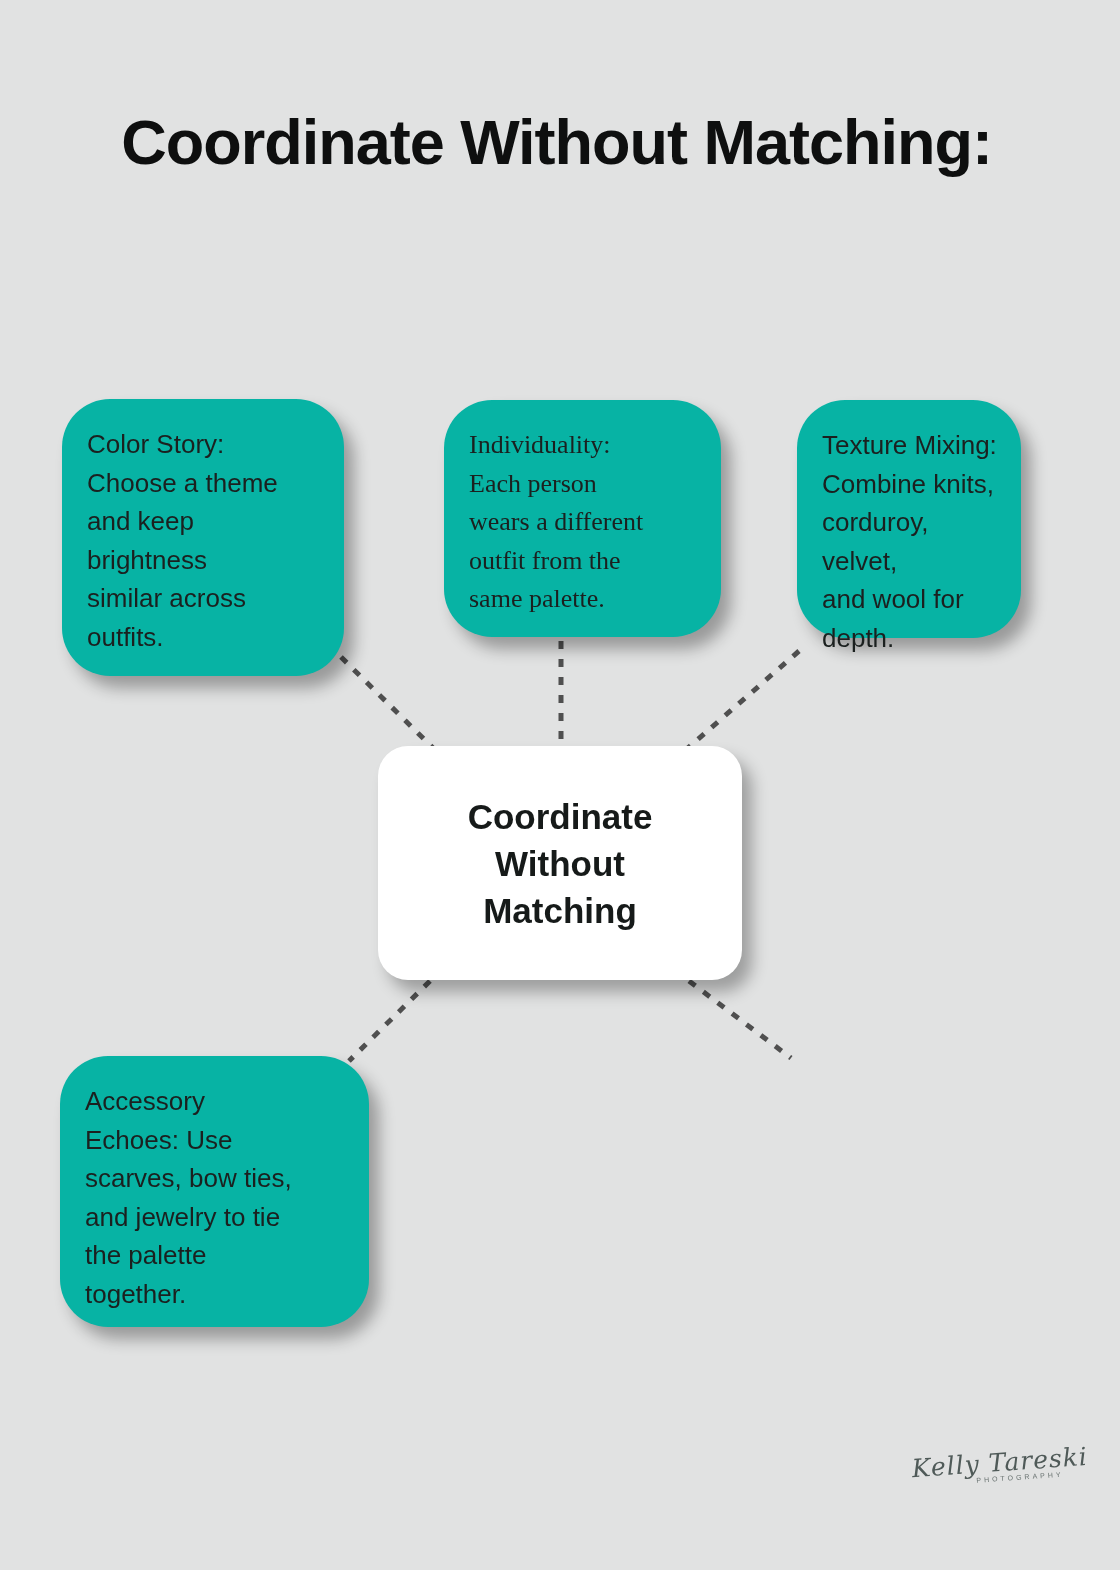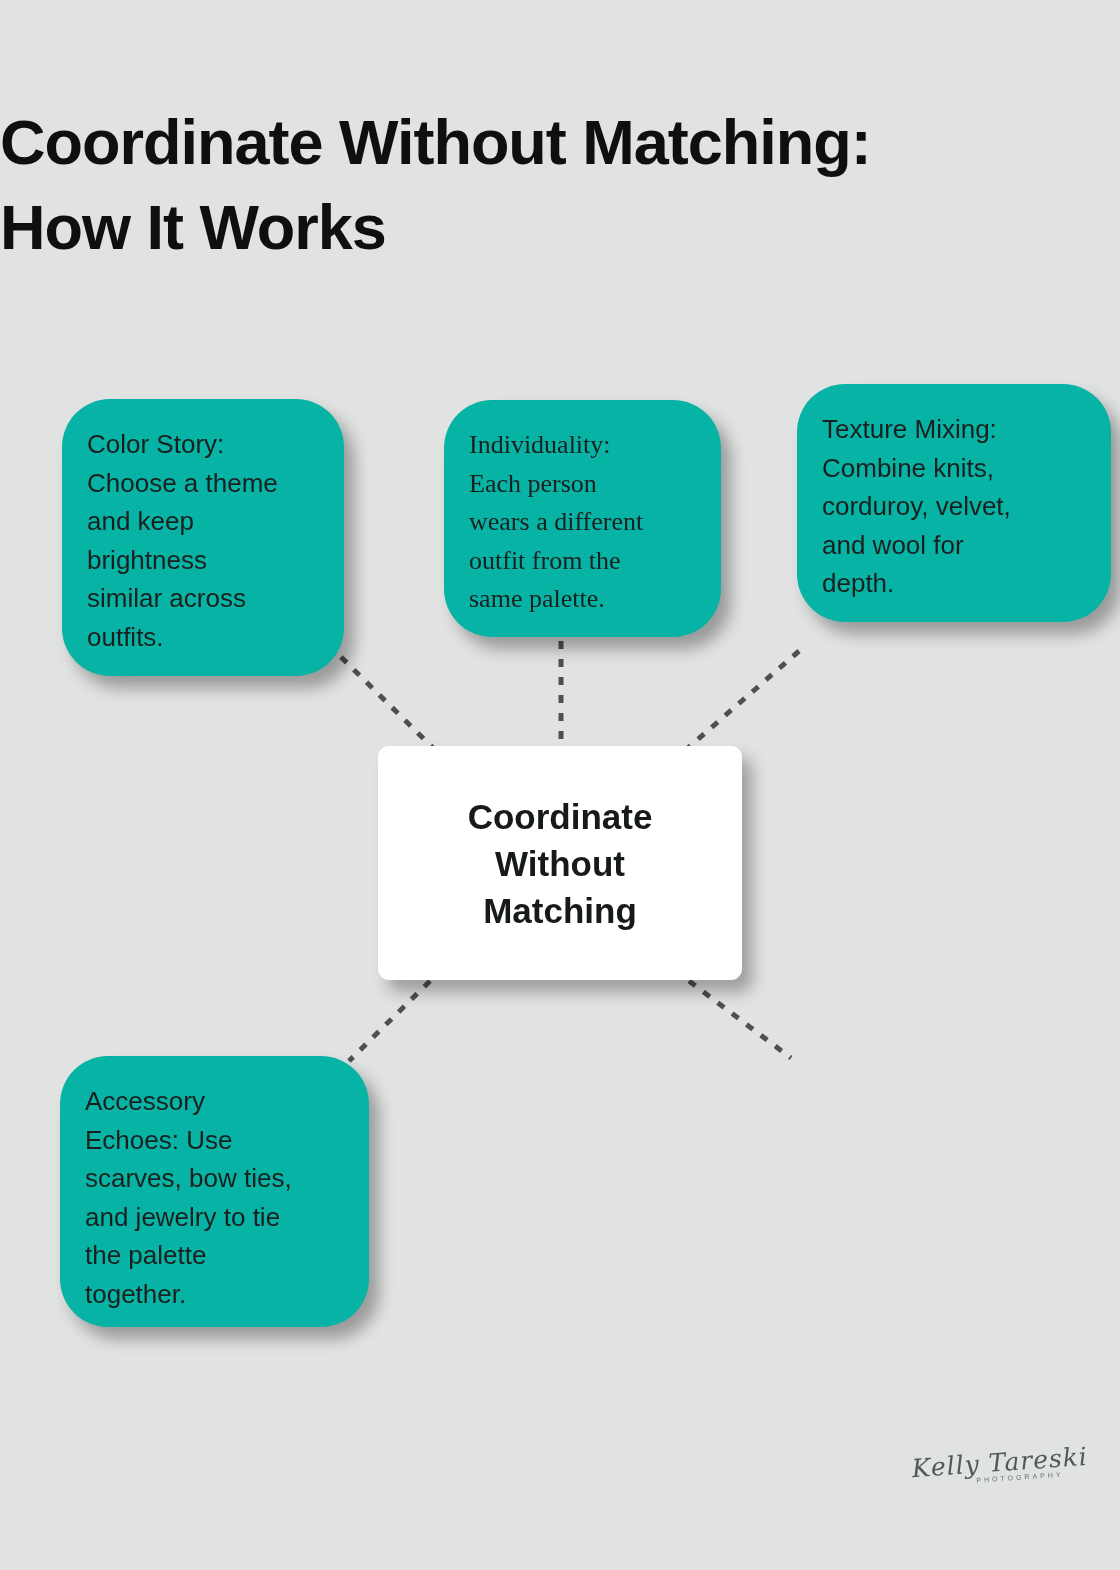--- a/index.html
+++ b/index.html
@@ -22,21 +22,21 @@
     height:1570px;
     margin:0 auto;
     background:var(--background);
     overflow:hidden;
   }
   .page-title{
     position:absolute;
     top:100px;
     left:0;
     width:992px;
-    text-align:left;
+    text-align:right;
     font-size:63px;
     font-weight:700;
     letter-spacing:-1px;
     line-height:85px;
     color:var(--title);
   }
   .page-title span{display:block;}
   .connector-layer{
     position:absolute;
     left:0;top:0;
@@ -56,29 +56,29 @@
     box-shadow:10px 12px 16px rgba(0,0,0,0.32);
     color:var(--text);
     font-size:26px;
     line-height:38.5px;
     white-space:pre-line;
     padding:26px 20px 0 25px;
     box-sizing:border-box;
   }
   .node-1{left:62px;  top:399px;  width:282px; height:277px;}
   .node-2{left:444px; top:400px;  width:277px; height:237px;font-family:Liberation Serif, serif;}
-  .node-3{left:797px; top:384px;  width:314px; height:238px;}
+  .node-3{left:797px; top:400px;  width:224px; height:238px;}
   .node-4{left:60px;  top:1056px; width:309px; height:271px;}
   .node-5{left:780px; top:1055px; width:282px; height:238px;}
   .center-node{
     position:absolute;
     left:378px; top:746px;
     width:364px; height:234px;
     background:var(--center_bg);
-    border-radius:11px;
+    border-radius:30px;
     box-shadow:10px 12px 16px rgba(0,0,0,0.30);
     display:flex;
     align-items:center;
     justify-content:center;
     text-align:center;
     font-size:35px;
     font-weight:700;
     line-height:47px;
     color:#161a19;
     white-space:pre-line;
@@ -108,21 +108,20 @@
     opacity:0.75;
   }
 </style>
 </head>
 <body>
 
 <div class="canvas">
 
   <h1 class="page-title" style="margin:0">
     <span>Coordinate Without Matching:</span>
-    <span>How It Works</span>
   </h1>
 
   <svg class="connector-layer" viewBox="0 0 1120 1570" xmlns="http://www.w3.org/2000/svg">
     <line class="connector" x1="341" y1="657" x2="433" y2="748"></line>
     <line class="connector" x1="561" y1="641" x2="561" y2="745"></line>
     <line class="connector" x1="799" y1="651" x2="688" y2="748"></line>
     <line class="connector" x1="430" y1="981" x2="349" y2="1061"></line>
     <line class="connector" x1="689" y1="981" x2="791" y2="1058"></line>
   </svg>
 

